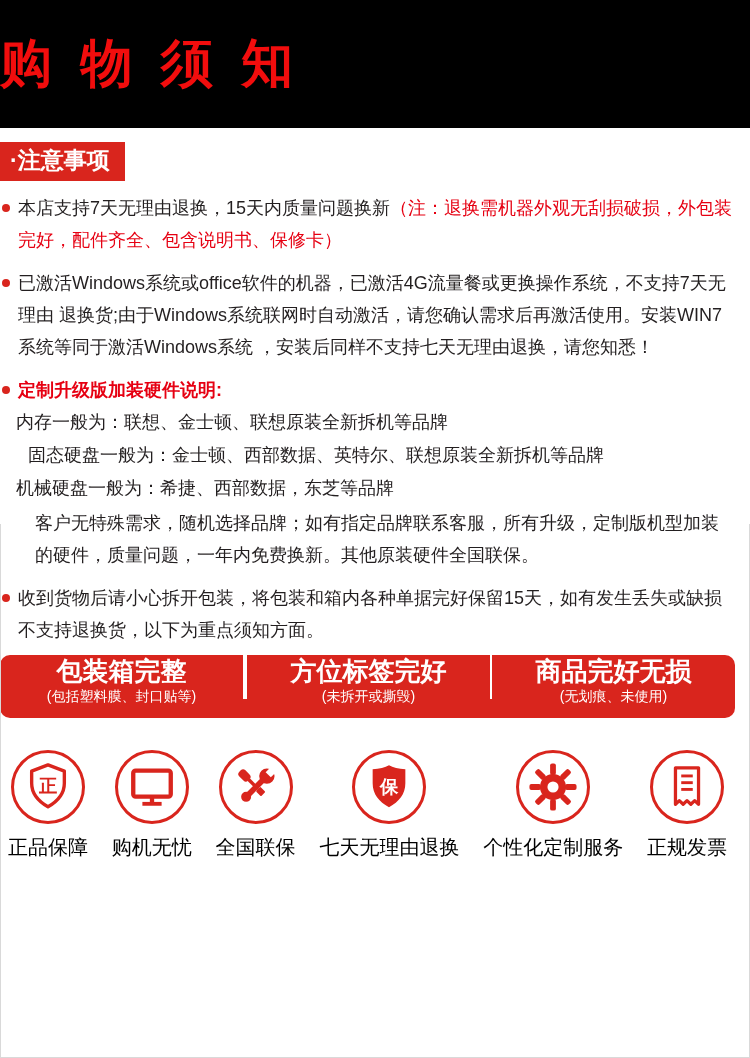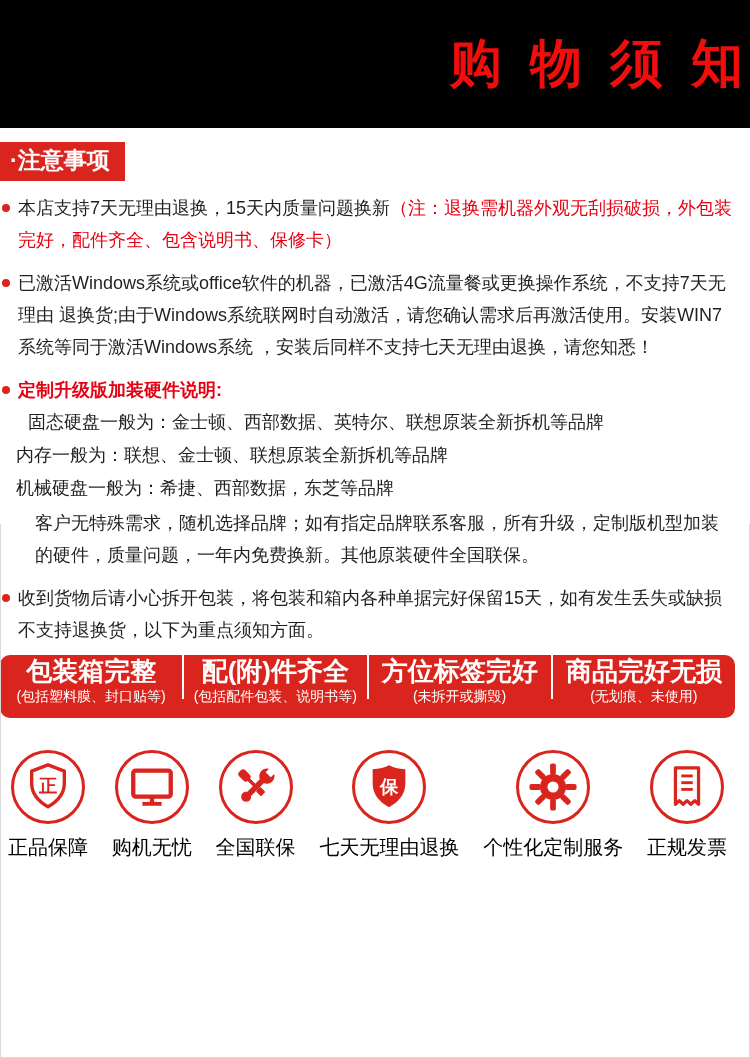--- a/index.html
+++ b/index.html
@@ -7,21 +7,21 @@
   body {
     font-family: "Liberation Sans", "DejaVu Sans", sans-serif;
     background: #ffffff;
     color: #231f20;
   }
   .page { position: relative; width: 750px; height: 1058px; overflow: hidden; background: #fff; }
 
   
   .hdr {
     height: 128px; background: #000000;
-    display: flex; align-items: center; justify-content: flex-end;
+    display: flex; align-items: center; justify-content: flex-start;
   }
   .hdr-title {
     color: #f20d0d; font-size: 52px; font-weight: bold;
     letter-spacing: 7px; white-space: nowrap;
   }
 
   
   .content { padding: 14px 15px 0 0; }
 
   .badge {
@@ -99,46 +99,42 @@
       <p class="txt">已激活Windows系统或office软件的机器，已激活4G流量餐或更换操作系统，不支持7天无理由 退换货;由于Windows系统联网时自动激活，请您确认需求后再激活使用。安装WIN7系统等同于激活Windows系统 ，安装后同样不支持七天无理由退换，请您知悉！</p>
     </div>
 
     
     <div class="bullet">
       <span class="dot"></span>
       <p class="txt red-bold">定制升级版加装硬件说明:</p>
     </div>
 
     
+    <p class="hw-line">内存一般为：联想、金士顿、联想原装全新拆机等品牌</p>
     <p class="hw-line hw-indent">固态硬盘一般为：金士顿、西部数据、英特尔、联想原装全新拆机等品牌</p>
-    <p class="hw-line">内存一般为：联想、金士顿、联想原装全新拆机等品牌</p>
     <p class="hw-line">机械硬盘一般为：希捷、西部数据，东芝等品牌</p>
 
     
     <p class="para">客户无特殊需求，随机选择品牌；如有指定品牌联系客服，所有升级，定制版机型加装的硬件，质量问题，一年内免费换新。其他原装硬件全国联保。</p>
 
     
 
     
     <div class="bullet">
       <span class="dot"></span>
       <p class="txt">收到货物后请小心拆开包装，将包装和箱内各种单据完好保留15天，如有发生丢失或缺损不支持退换货，以下为重点须知方面。</p>
     </div>
 
     
     <div class="gbar">
       <div class="gbox">
         <div class="gtitle">包装箱完整</div>
         <div class="gsub">(包括塑料膜、封口贴等)</div>
       </div>
       <div class="gdiv"></div>
-      <div class="gbox">
-        <div class="gtitle">配(附)件齐全</div>
-        <div class="gsub">(包括配件包装、说明书等)</div>
-      </div>
       <div class="gdiv"></div>
       <div class="gbox">
         <div class="gtitle">方位标签完好</div>
         <div class="gsub">(未拆开或撕毁)</div>
       </div>
       <div class="gdiv"></div>
       <div class="gbox">
         <div class="gtitle">商品完好无损</div>
         <div class="gsub">(无划痕、未使用)</div>
       </div>

